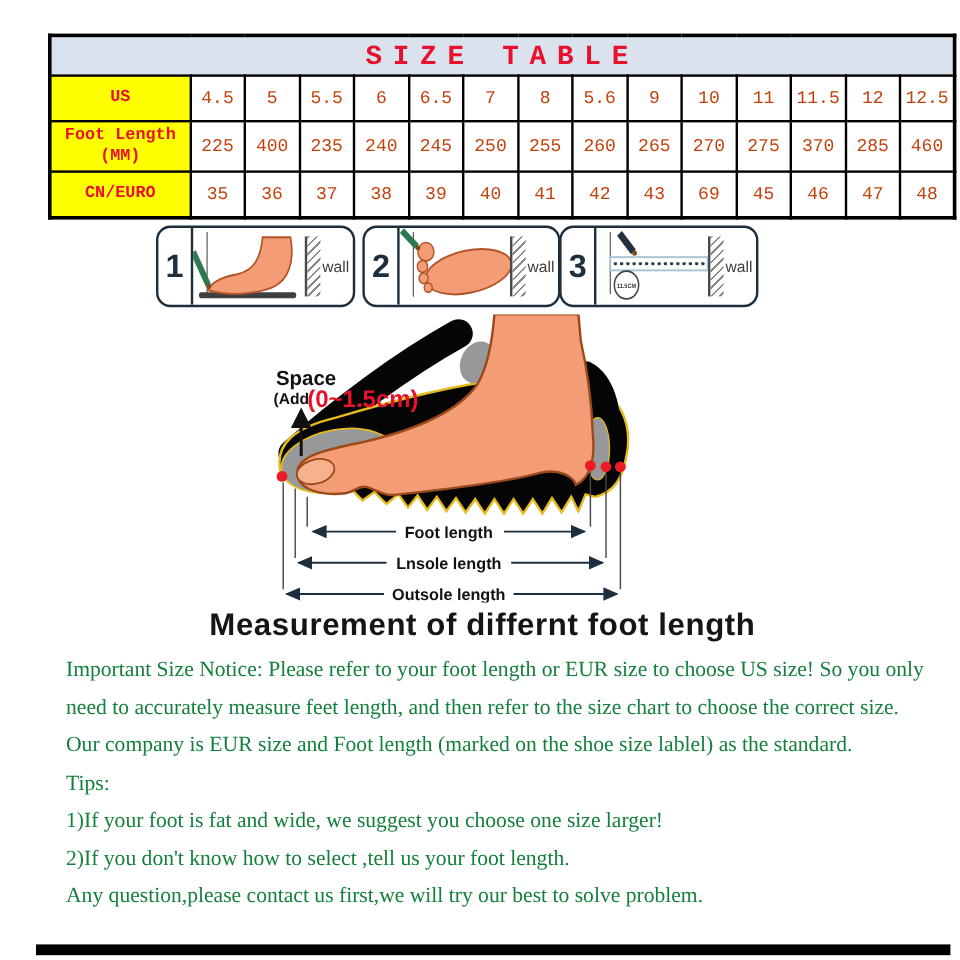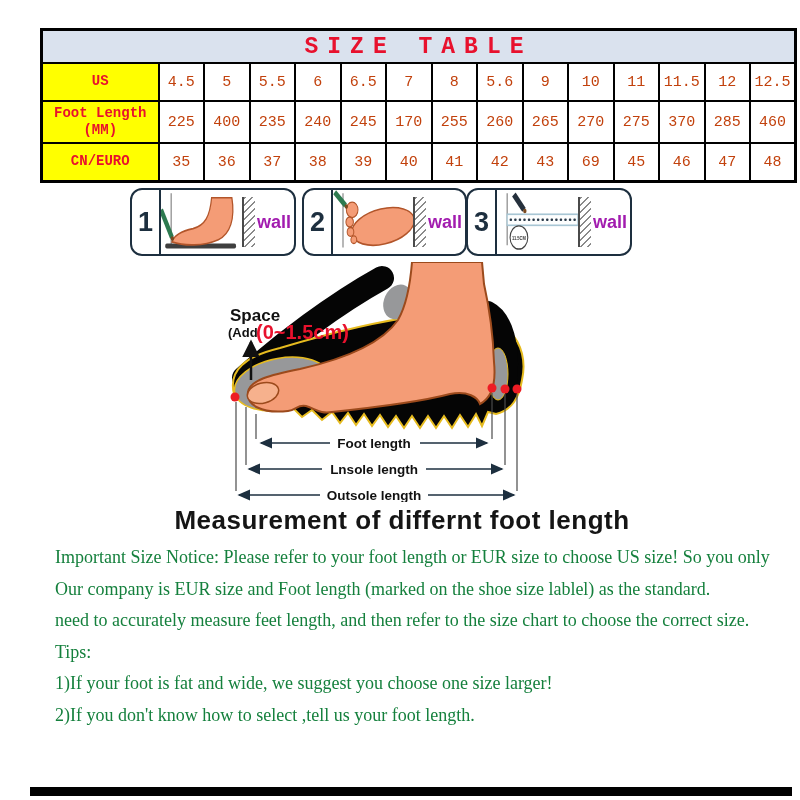--- a/index.html
+++ b/index.html
@@ -21,21 +21,21 @@
   .step-box{position:absolute;top:188px;height:64px;border:2.5px solid #1d2f3f;border-radius:12px;
     background:#fff;display:flex;align-items:stretch;overflow:hidden;}
   .step-num{width:27px;display:flex;align-items:center;justify-content:center;
     font-size:27px;font-weight:bold;color:#1d2f3f;border-right:2px solid #1d2f3f;}
   .step-art{flex:1;position:relative;}
   .step-art svg{position:absolute;left:0;top:0;width:100%;height:100%;}
   .wall-wrap{display:flex;align-items:center;padding-right:3px;}
   .wall-line{width:2px;height:50px;background:#4a4a4a;}
   .wall-hatch{width:11px;height:50px;
     background:repeating-linear-gradient(135deg,#8a8a8a 0 1.5px,transparent 1.5px 5px);}
-  .wall-label{font-size:18px;font-weight:bold;color:#a21caf;padding-left:2px;}
+  .wall-label{font-size:13px;font-weight:normal;color:#404040;padding-left:2px;}
 
   
   .diagram-svg{position:absolute;left:170px;top:262px;width:440px;height:240px;}
   .diagram-heading{position:absolute;left:2px;top:505px;width:800px;text-align:center;
     font-size:26px;font-weight:bold;color:#151515;letter-spacing:0.5px;}
 
   
   .notice{position:absolute;left:55px;top:542px;width:715px;
     font-family:Liberation Serif, serif;font-size:18px;color:#15803d;}
   .notice div{line-height:31.5px;white-space:nowrap;}
@@ -77,21 +77,21 @@
   <tr class="fl-row">
     <th>
       <div>Foot Length</div>
           <div>(MM)</div>
     </th>
   <td class="val">225</td>
         <td class="val">400</td>
         <td class="val">235</td>
         <td class="val">240</td>
         <td class="val">245</td>
-        <td class="val">170</td>
+        <td class="val">250</td>
         <td class="val">255</td>
         <td class="val">260</td>
         <td class="val">265</td>
         <td class="val">270</td>
         <td class="val">275</td>
         <td class="val">370</td>
         <td class="val">285</td>
         <td class="val">460</td>
       </tr>
   <tr>
@@ -233,20 +233,21 @@
   </g>
   <text x="204" y="186" text-anchor="middle" font-size="13.5" font-weight="bold" fill="#111">Foot length</text>
   <text x="204" y="212" text-anchor="middle" font-size="13.5" font-weight="bold" fill="#111">Lnsole length</text>
   <text x="204" y="238" text-anchor="middle" font-size="13.5" font-weight="bold" fill="#111">Outsole length</text>
 </svg>
 
 <div class="diagram-heading">Measurement of differnt foot length</div>
 
 <div class="notice">
   <div>Important Size Notice: Please refer to your foot length or EUR size to choose US size! So you only</div>
+  <div>need to accurately measure feet length, and then refer to the size chart to choose the correct size.</div>
   <div>Our company is EUR size and Foot length (marked on the shoe size lablel) as the standard.</div>
-  <div>need to accurately measure feet length, and then refer to the size chart to choose the correct size.</div>
   <div>Tips:</div>
   <div>1)If your foot is fat and wide, we suggest you choose one size larger!</div>
   <div>2)If you don't know how to select ,tell us your foot length.</div>
+  <div>Any question,please contact us first,we will try our best to solve problem.</div>
 </div>
 
 <div class="bottom-bar"></div>
 
 </body></html>

